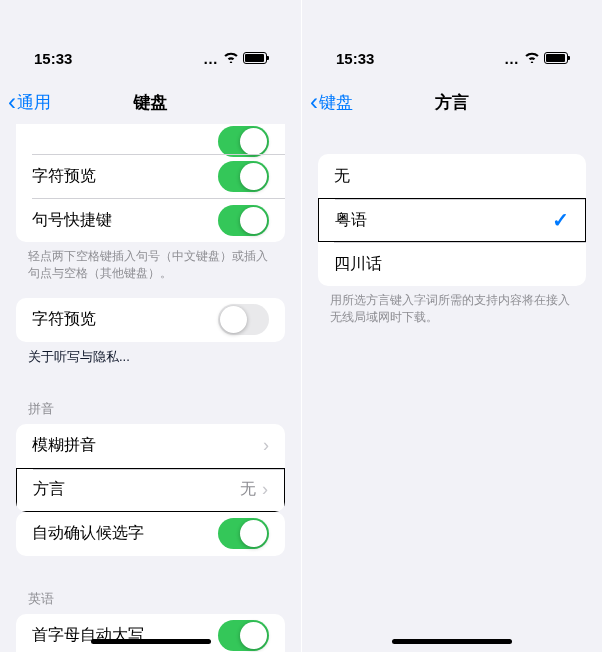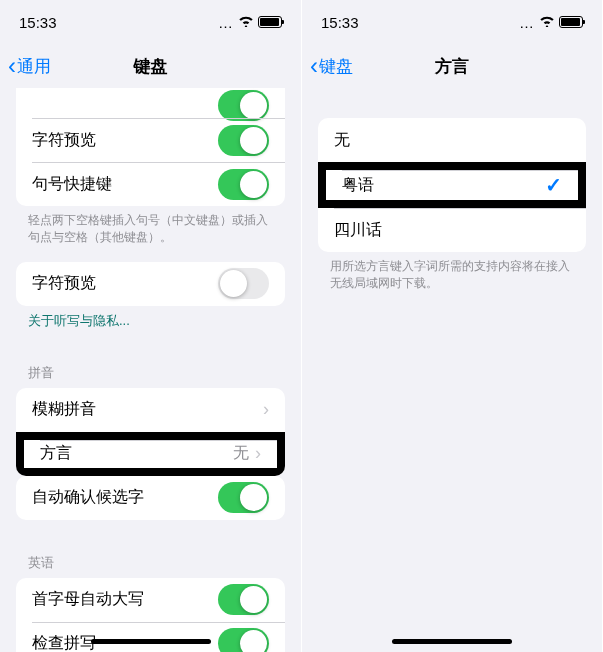--- a/index.html
+++ b/index.html
@@ -18,23 +18,24 @@
       flex-direction: column;
       position: relative;
     }
     .phone + .phone { border-left: 1px solid #fff; }
     .status-bar {
       height: 44px;
       background: #f2f2f7;
       display: flex;
       align-items: center;
       justify-content: space-between;
-      padding: 0 19px;
+      padding: 0 34px;
       font-size: 15px;
-      font-weight: 400;
+      font-weight: 700;
+      margin-top: 36px;
     }
     .status-bar .left-stat { flex: 1; }
     .status-bar .right-stat { flex: 1; display: flex; justify-content: flex-end; gap: 4px; align-items: center; }
     .nav {
       height: 44px;
       background: #f2f2f7;
       display: flex;
       align-items: center;
       position: relative;
     }
@@ -59,21 +60,21 @@
     }
     .group {
       margin: 0 16px;
       background: #fff;
       border-radius: 10px;
       overflow: hidden;
     }
     .group.first { margin-top: 0; border-top-left-radius: 0; border-top-right-radius: 0;}
     .group + .footer-text,
     .footer-text { font-size: 12px; color: #8e8e93; margin: 6px 28px 16px 28px; line-height: 1.4; }
-    .link-text { font-size: 13px; color: #0f766e; margin: 6px 28px 18px 28px; }
+    .link-text { font-size: 13px; color: #0f172a; margin: 6px 28px 18px 28px; }
     .header-text { font-size: 13px; color: #8e8e93; margin: 34px 28px 6px 28px; }
     .row {
       min-height: 44px;
       display: flex;
       align-items: center;
       padding: 3px 16px;
       position: relative;
     }
     .row + .row::before {
       content: "";
@@ -92,21 +93,21 @@
     }
     .toggle.on { background: #34c759; }
     .toggle.off { background: #e9e9eb; }
     .toggle .knob {
       position: absolute; width: 27px; height: 27px;
       border-radius: 50%; background: #fff; top: 2px;
       box-shadow: 0 1px 4px rgba(0,0,0,0.3);
     }
     .toggle.on .knob { right: 2px; }
     .toggle.off .knob { left: 2px; }
-    .highlight-inset { border: 8px solid #000000; }
+    .highlight-inset { border: 1px solid #000000; }
     .home-indicator {
       position: absolute;
       bottom: 8px; left: 50%;
       transform: translateX(-50%);
       width: 120px; height: 5px;
       background: #000;
       border-radius: 3px;
     }
     .row.partial-top { height: 30px; min-height: 30px; display:flex; align-items:flex-start; padding-top:2px;}
     .wifi-icon { font-size:14px; }

